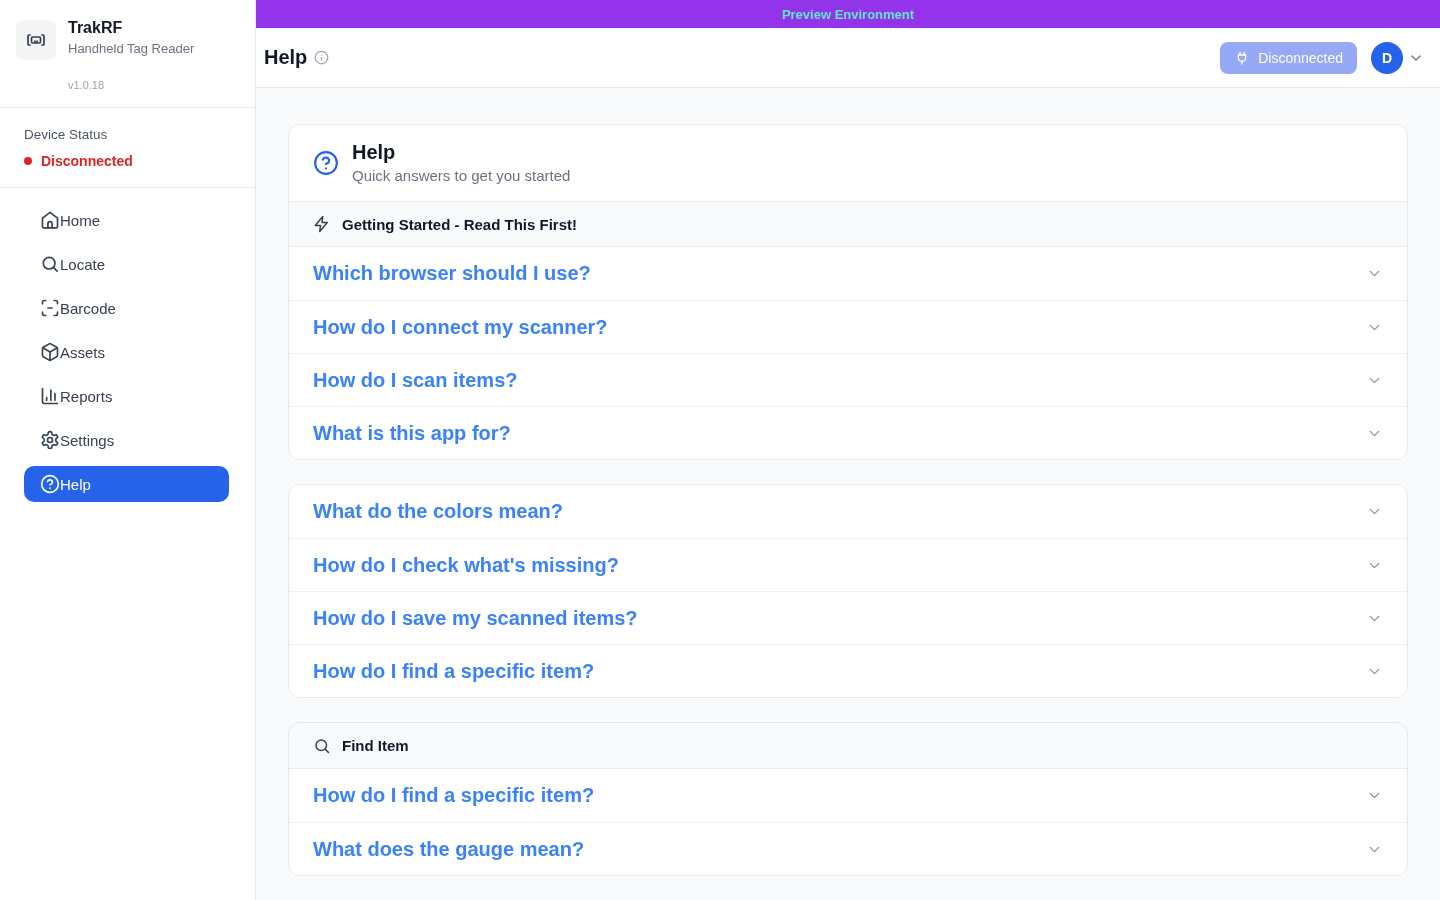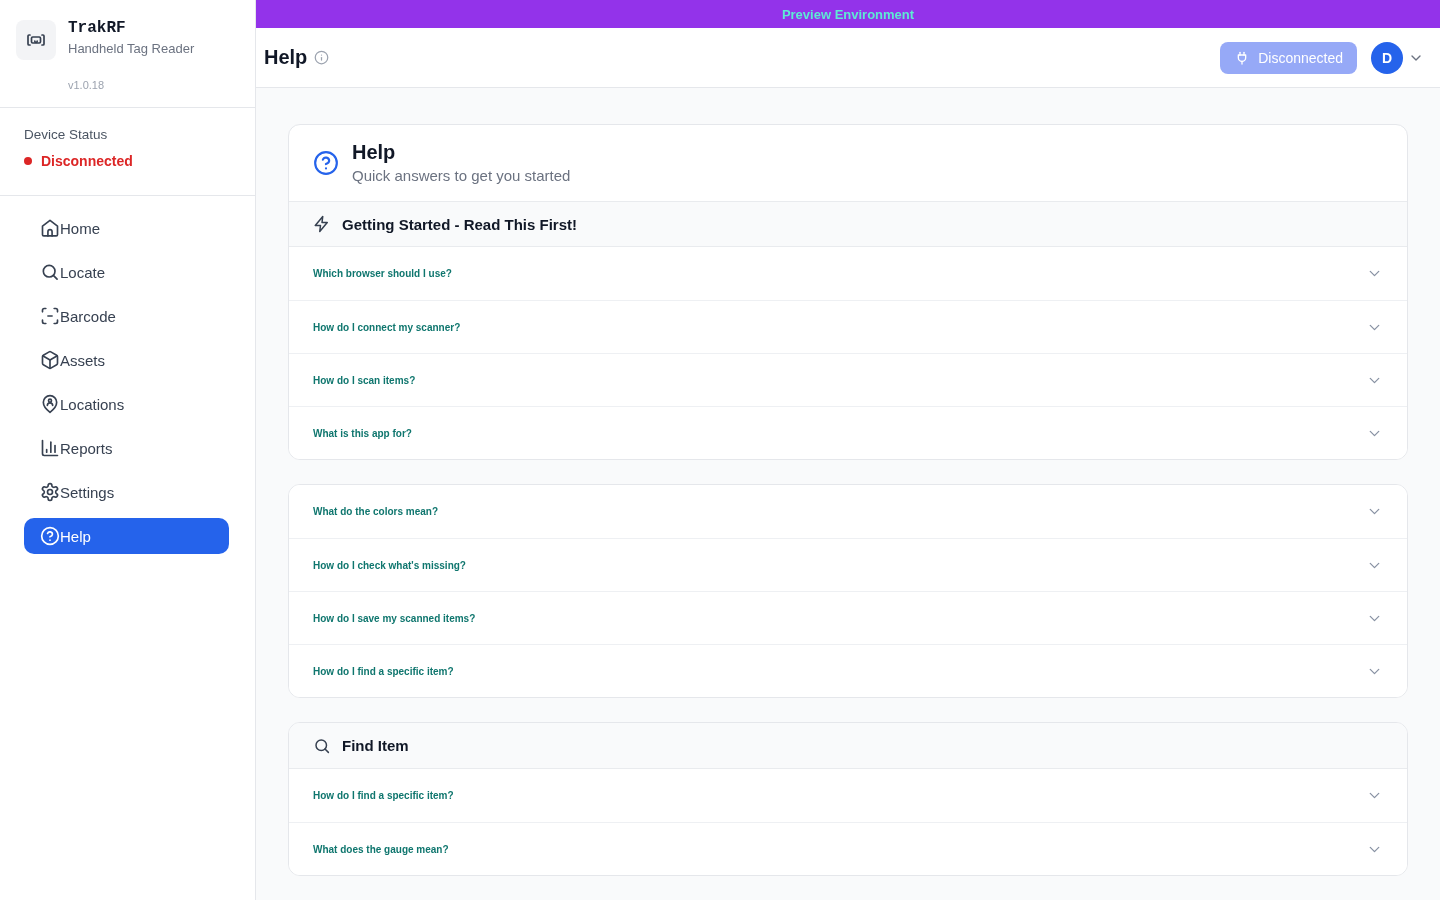--- a/index.html
+++ b/index.html
@@ -14,25 +14,25 @@
   .sidebar {
     width:256px; min-width:256px; height:900px;
     background:#ffffff; border-right:1px solid #e5e7eb;
     display:flex; flex-direction:column;
   }
   .brand { padding:18px 16px 14px 16px; display:flex; gap:12px; align-items:flex-start; border-bottom:1px solid #e5e7eb; }
   .brand-logo {
     width:40px; height:40px; border-radius:8px; background:#f3f4f6;
     display:flex; align-items:center; justify-content:center; color:#374151; margin-top:2px;
   }
-  .brand-name { font-size:16px; font-weight:700; color:#111827; line-height:20px;font-family:Liberation Mono, monospace; }
+  .brand-name { font-size:16px; font-weight:700; color:#111827; line-height:20px; }
   .brand-sub  { font-size:13px; color:#6b7280; line-height:18px; margin-top:2px; }
   .brand-ver  { font-size:11px; color:#9ca3af; line-height:16px; margin-top:19px; }
 
-  .device-status { padding:19px 24px 26px 24px; border-bottom:1px solid #e5e7eb; }
+  .device-status { padding:19px 24px 18px 24px; border-bottom:1px solid #e5e7eb; }
   .ds-label { font-size:13.5px; color:#4b5563; }
   .ds-row { margin-top:11px; display:flex; align-items:center; gap:9px; }
   .ds-dot { width:8px; height:8px; border-radius:50%; background:#dc2626; }
   .ds-text { font-size:14px; font-weight:600; color:#dc2626; }
 
   .nav { padding:14px 26px 14px 24px; }
   .nav-item {
     height:36px; margin-bottom:8px; border-radius:10px;
     display:flex; align-items:center; padding:0 16px;
     color:#374151; font-size:15px; font-weight:500; cursor:pointer;
@@ -86,21 +86,21 @@
   }
   .card > .band:first-child { border-top:none; }
   .band .bicon { color:#374151; display:flex; }
 
   .faq-row {
     height:53px; padding:0 24px; background:#ffffff;
     display:flex; align-items:center; justify-content:space-between;
     cursor:pointer;
   }
   .faq-row + .faq-row { border-top:1px solid #eef0f3; }
-  .faq-q { font-size:10px; font-weight:600; color:#0f766e; }
+  .faq-q { font-size:20px; font-weight:600; color:#3b82f6; }
   .faq-chevron { color:#8892a3; display:flex; }
 
   svg { display:block; }
 </style>
 </head>
 <body>
 
 <aside class="sidebar">
   <div class="brand">
     <div class="brand-logo">
@@ -159,30 +159,20 @@
     </div>
     <div class="nav-item">
       <span class="nicon">
         <svg width="20" height="20" viewBox="0 0 24 24" fill="none" stroke="currentColor" stroke-width="2" stroke-linecap="round" stroke-linejoin="round">
             <path d="M21 8a2 2 0 0 0-1-1.73l-7-4a2 2 0 0 0-2 0l-7 4A2 2 0 0 0 3 8v8a2 2 0 0 0 1 1.73l7 4a2 2 0 0 0 2 0l7-4A2 2 0 0 0 21 16Z"></path>
             <path d="M3.3 7 12 12l8.7-5"></path>
             <path d="M12 22V12"></path>
           </svg>
       </span>
       <span>Assets</span>
-    </div>
-    <div class="nav-item">
-      <span class="nicon">
-        <svg width="20" height="20" viewBox="0 0 24 24" fill="none" stroke="currentColor" stroke-width="2" stroke-linecap="round" stroke-linejoin="round">
-            <path d="M20 10c0 6-8 12-8 12s-8-6-8-12a8 8 0 0 1 16 0Z"></path>
-            <circle cx="12" cy="8" r="1.8"></circle>
-            <path d="M8.8 13.8a3.2 3.2 0 0 1 6.4 0"></path>
-          </svg>
-      </span>
-      <span>Locations</span>
     </div>
     <div class="nav-item">
       <span class="nicon">
         <svg width="20" height="20" viewBox="0 0 24 24" fill="none" stroke="currentColor" stroke-width="2" stroke-linecap="round" stroke-linejoin="round">
             <path d="M3 3v16a2 2 0 0 0 2 2h16"></path>
             <path d="M8 17v-3"></path>
             <path d="M13 17V5"></path>
             <path d="M18 17V9"></path>
           </svg>
       </span>

